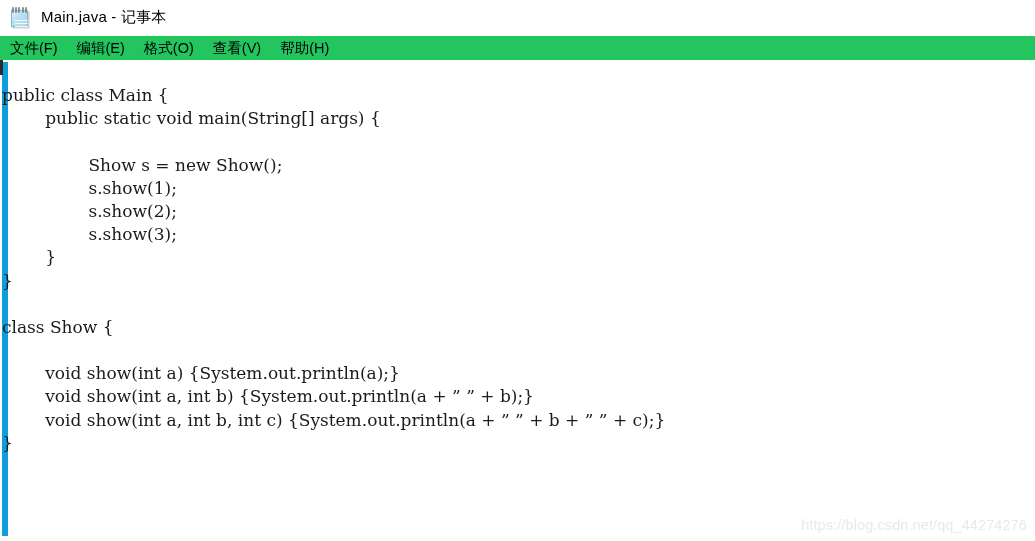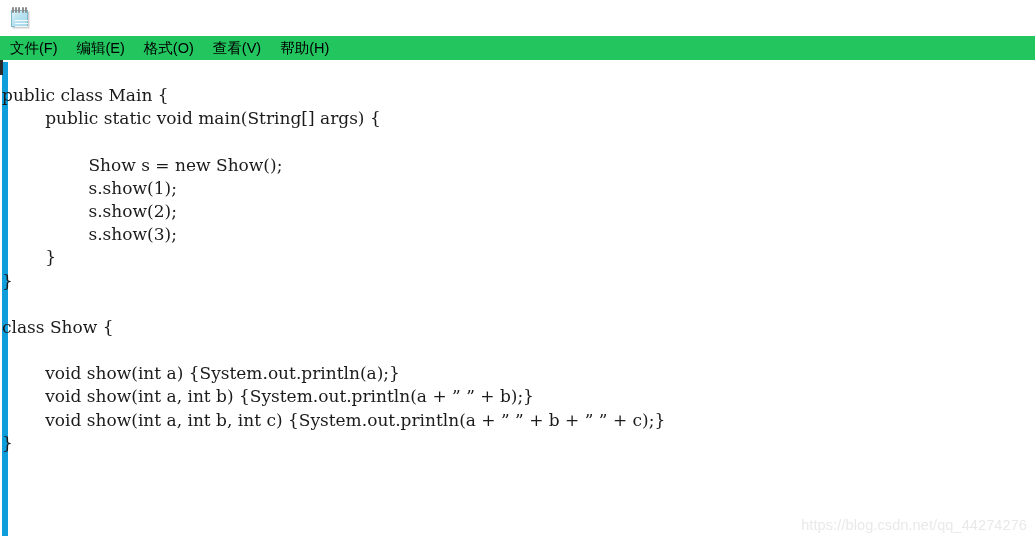--- a/index.html
+++ b/index.html
@@ -162,20 +162,21 @@
       </div>
     </div>
     <div class="pad-spiral">
       <b></b>
         <b></b>
         <b></b>
         <b></b>
         <b></b>
     </div>
   </div>
+  <div id="window-title">Main.java - 记事本</div>
 </div>
 
 <div id="menubar">
   <div class="menu-item">文件(F)</div>
   <div class="menu-item">编辑(E)</div>
   <div class="menu-item">格式(O)</div>
   <div class="menu-item">查看(V)</div>
   <div class="menu-item">帮助(H)</div>
 </div>
 

